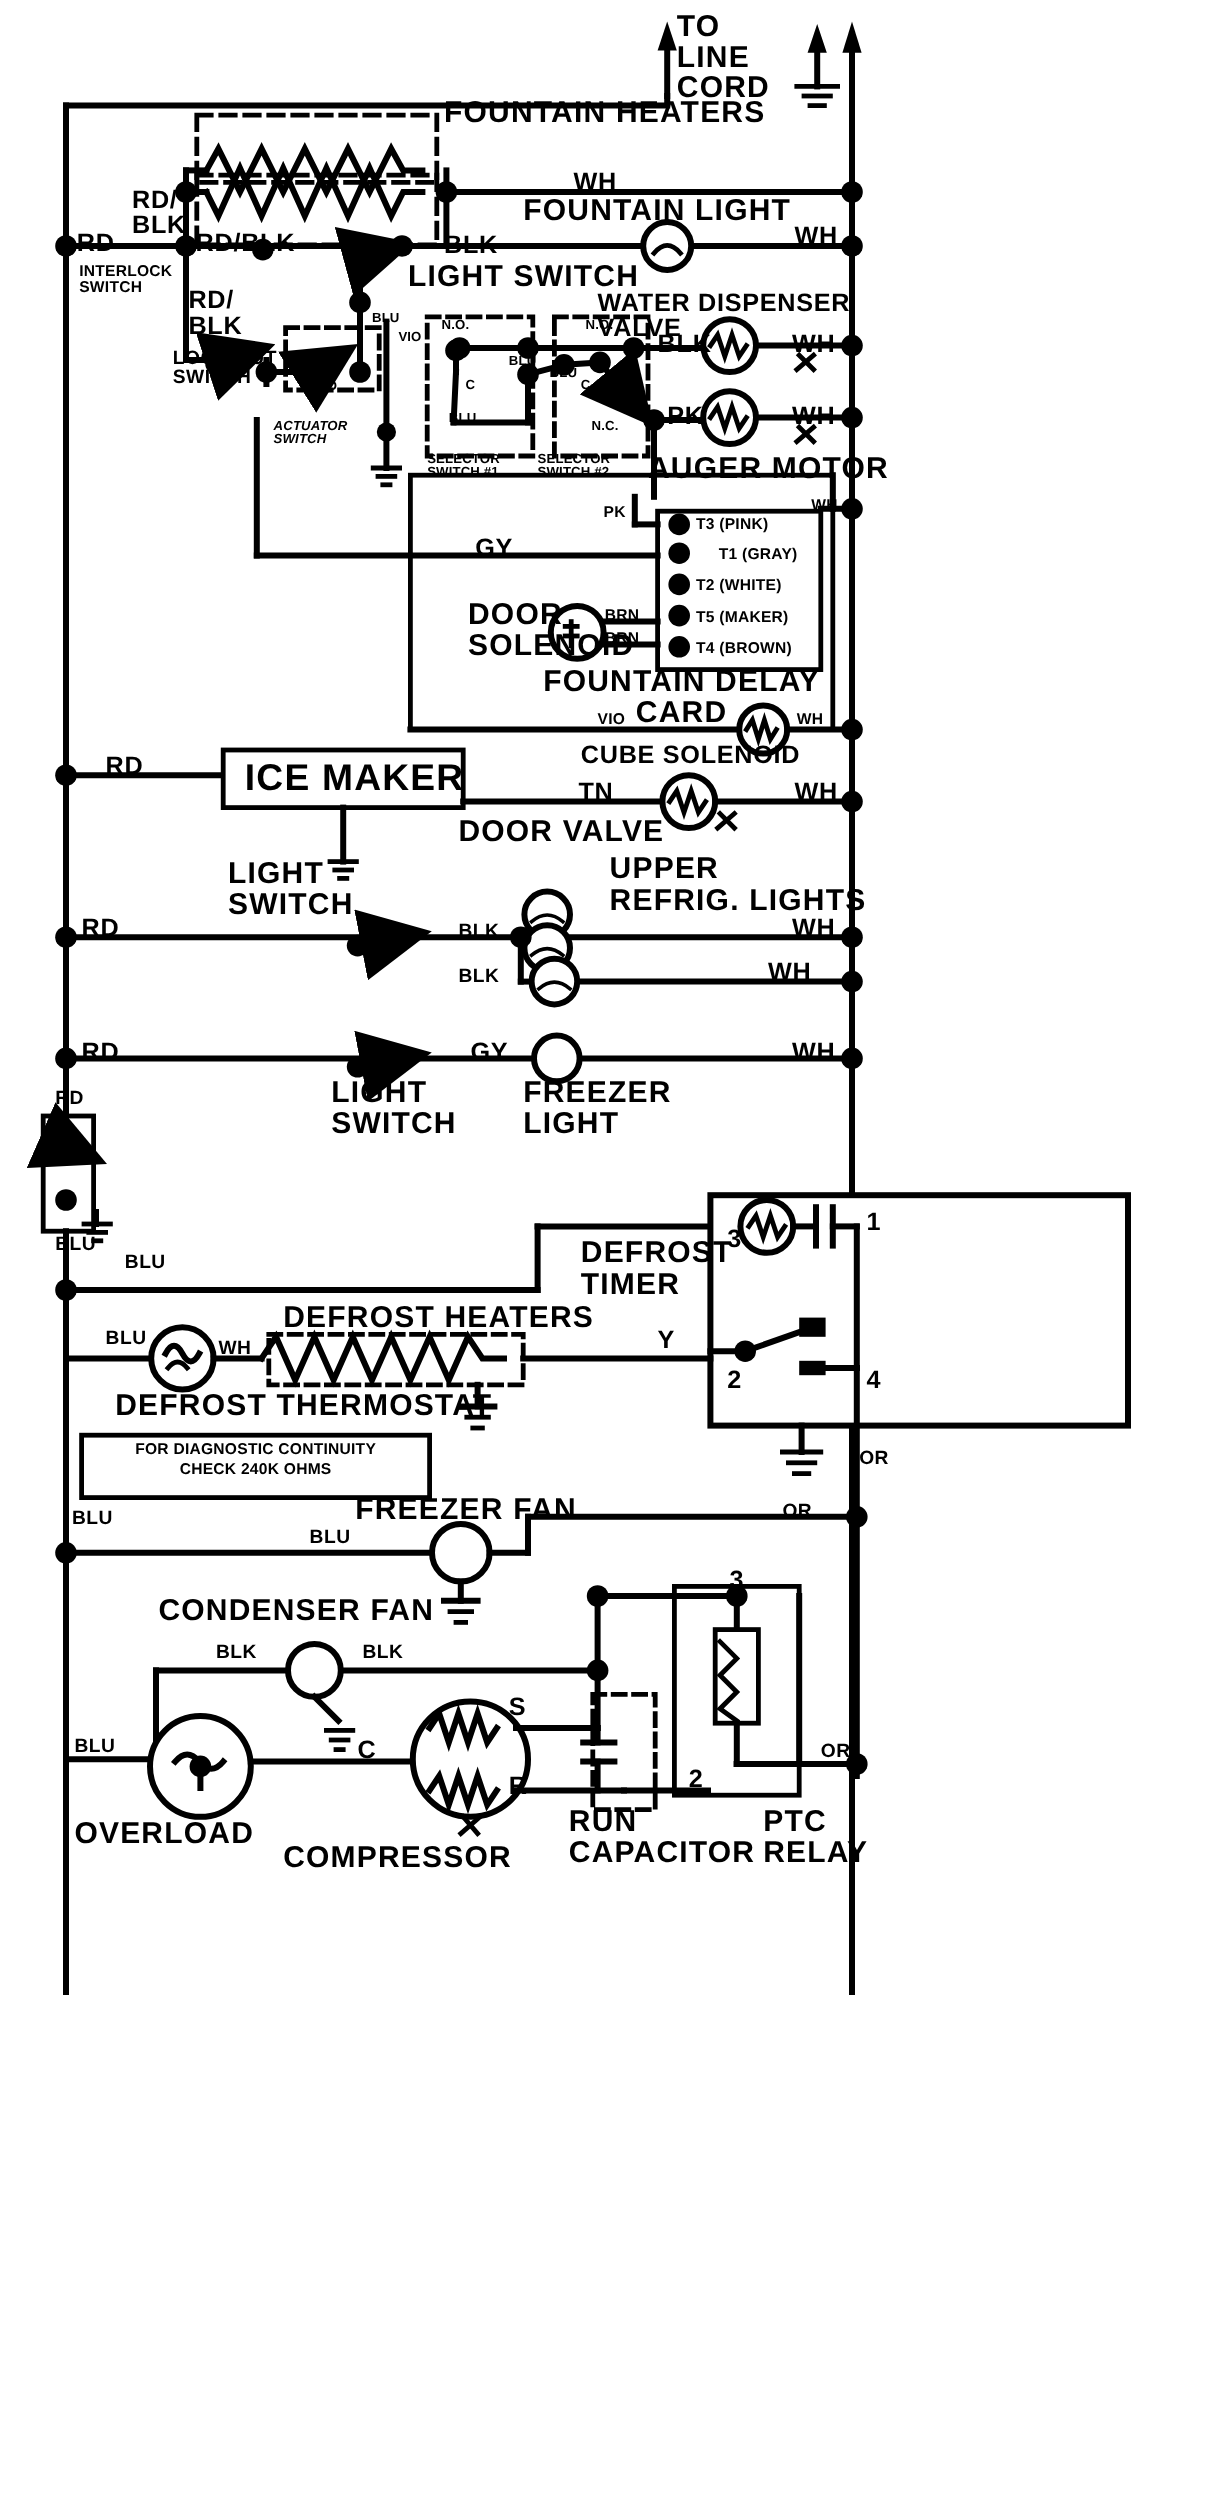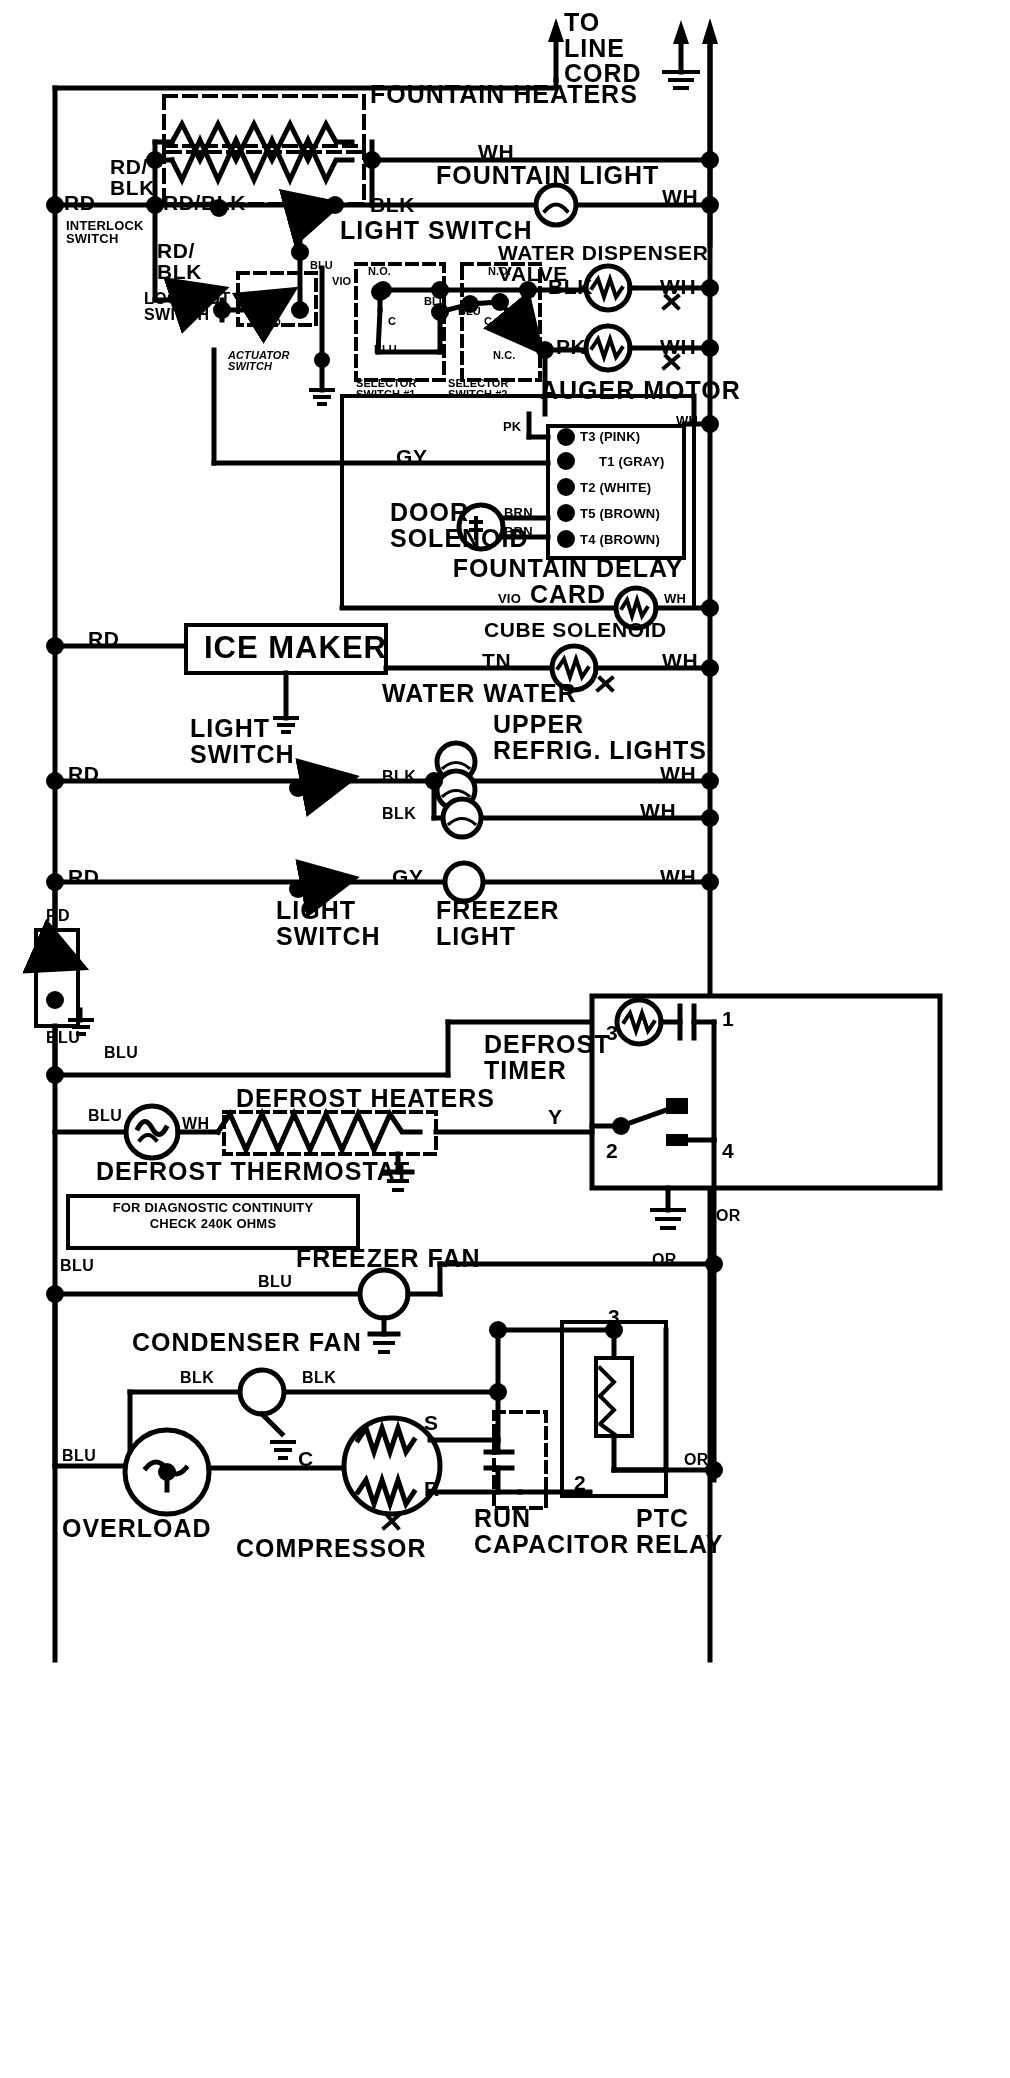--- a/index.html
+++ b/index.html
@@ -468,46 +468,46 @@
   <div class="lbl med" style="left:556px;top:336px;">PK</div>
   <div class="lbl med" style="left:660px;top:336px;">WH</div>
   <div class="lbl big" style="left:540px;top:378px;">AUGER MOTOR</div>
 
   <div class="lbl xs" style="left:503px;top:420px;">PK</div>
   <div class="lbl xs" style="left:676px;top:414px;">WH</div>
 
   <div class="lbl xs" style="left:580px;top:430px;">T3 (PINK)</div>
   <div class="lbl xs" style="left:580px;top:455px;margin-left:19px;">T1 (GRAY)</div>
   <div class="lbl xs" style="left:580px;top:481px;">T2 (WHITE)</div>
-  <div class="lbl xs" style="left:580px;top:507px;">T5 (BROWN)</div>
+  <div class="lbl xs" style="left:580px;top:507px;">T5 (MAKER)</div>
   <div class="lbl xs" style="left:580px;top:533px;">T4 (BROWN)</div>
 
   <div class="lbl med" style="left:396px;top:446px;">GY</div>
   <div class="lbl big" style="left:390px;top:478px;margin-top:22px;">DOOR
 SOLENOID</div>
   <div class="lbl xs" style="left:504px;top:506px;">BRN</div>
   <div class="lbl xs" style="left:504px;top:525px;">BRN</div>
 
   <div class="lbl big ctr" style="left:568px;top:556px;text-align:center;">FOUNTAIN DELAY
 CARD</div>
 
   <div class="lbl xs" style="left:498px;top:592px;">VIO</div>
   <div class="lbl xs" style="left:664px;top:592px;">WH</div>
   <div class="lbl med" style="left:484px;top:619px;">CUBE SOLENOID</div>
 
   <div class="lbl med" style="left:88px;top:628px;">RD</div>
   <div class="lbl big" style="left:204px;top:632px;font-size:31px;text-align:right;">ICE MAKER</div>
 
   <div class="lbl med" style="left:482px;top:650px;">TN</div>
   <div class="lbl med" style="left:662px;top:650px;">WH</div>
-  <div class="lbl big" style="left:382px;top:681px;">WATER WATER</div>
+  <div class="lbl big" style="left:382px;top:681px;">DOOR VALVE</div>
 
   <div class="lbl big" style="left:190px;top:716px;">LIGHT
 SWITCH</div>
-  <div class="lbl big" style="left:493px;top:712px;">UPPER
+  <div class="lbl big" style="left:508px;top:712px;">UPPER
 REFRIG. LIGHTS</div>
 
   <div class="lbl med" style="left:68px;top:763px;">RD</div>
   <div class="lbl sm" style="left:382px;top:769px;">BLK</div>
   <div class="lbl med" style="left:660px;top:763px;">WH</div>
   <div class="lbl sm" style="left:382px;top:806px;">BLK</div>
   <div class="lbl med" style="left:640px;top:800px;">WH</div>
 
   <div class="lbl med" style="left:68px;top:866px;">RD</div>
   <div class="lbl med" style="left:392px;top:866px;">GY</div>

